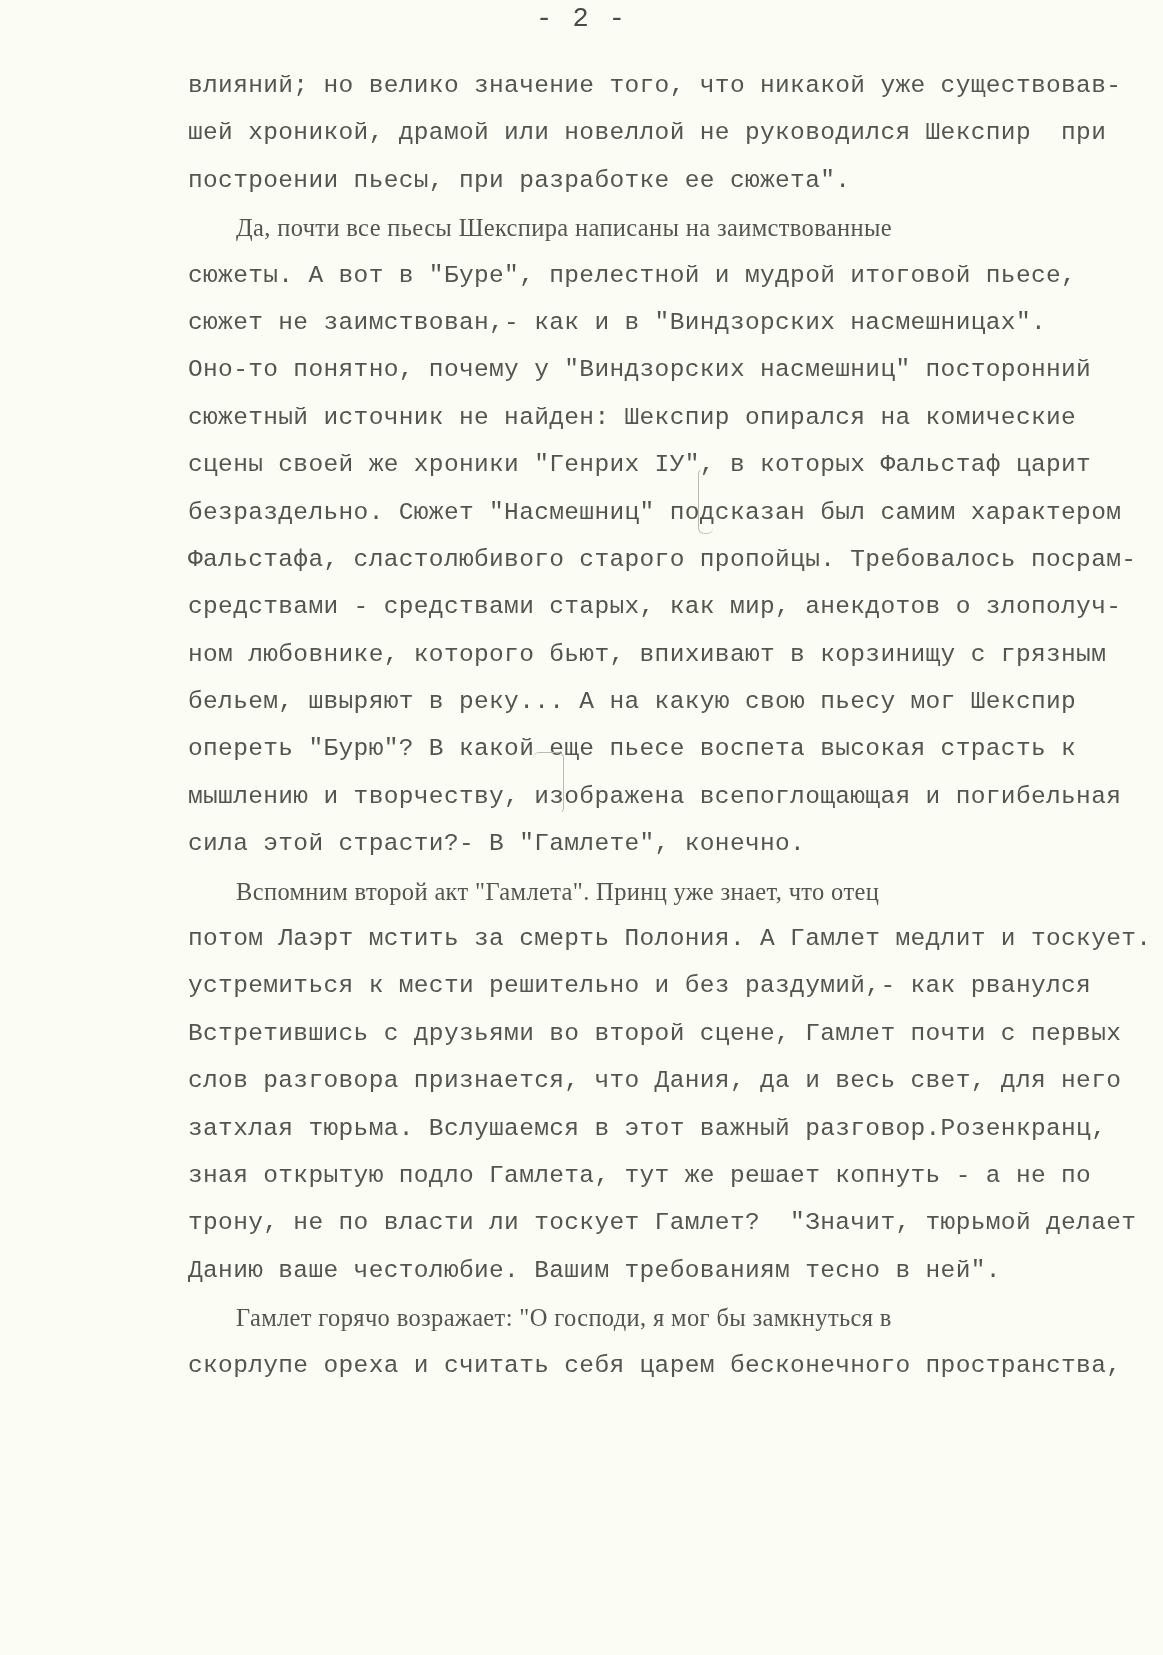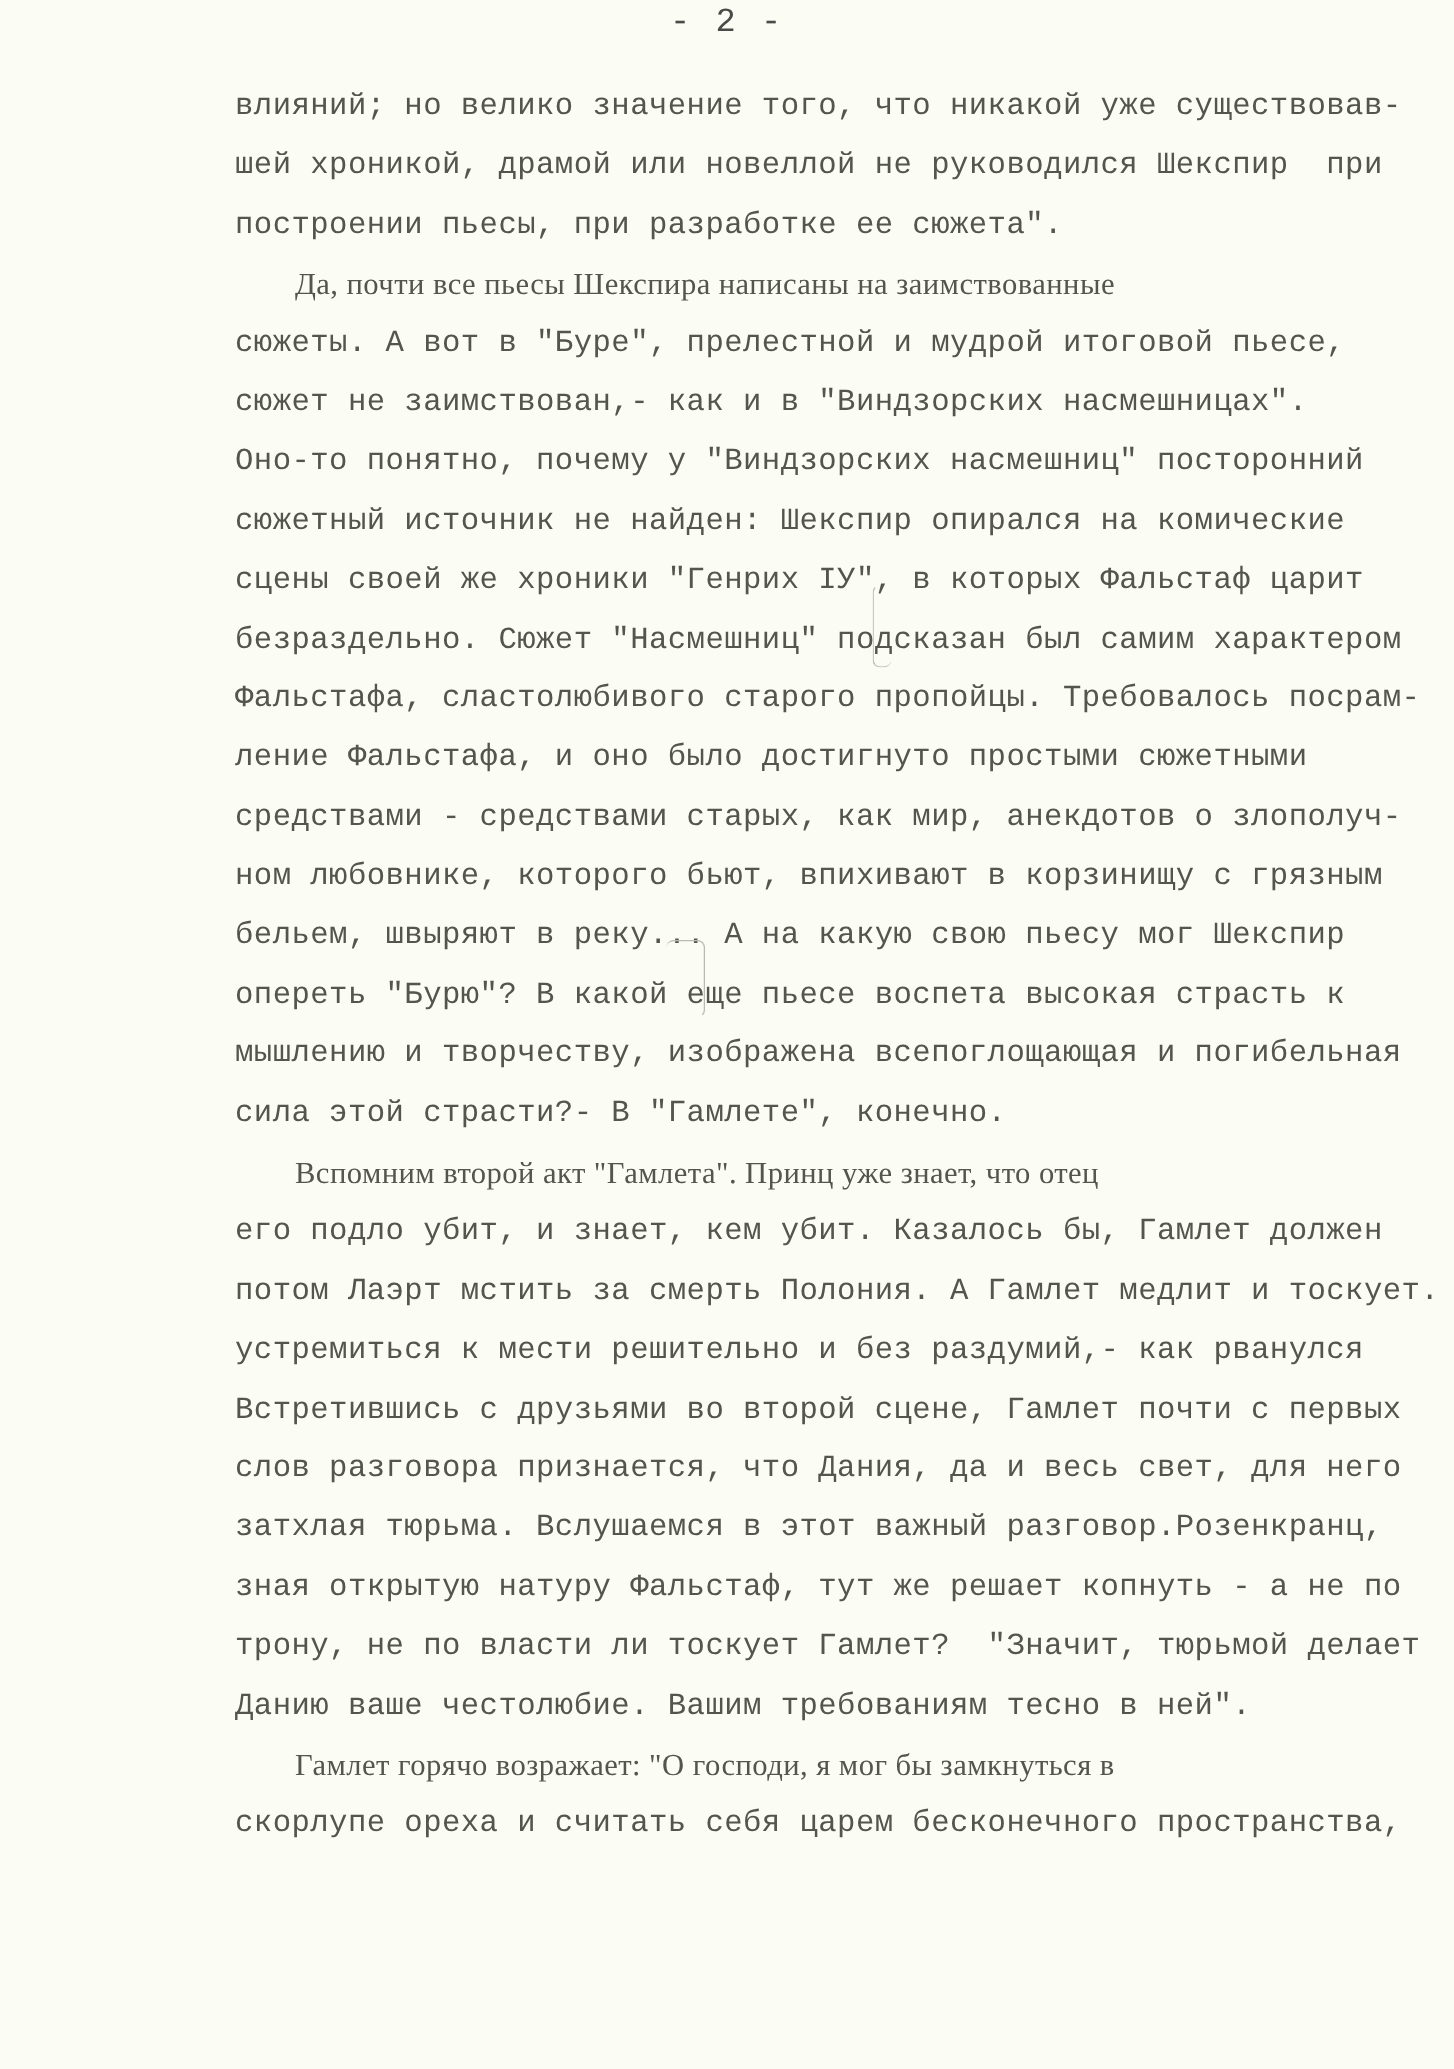--- a/index.html
+++ b/index.html
@@ -67,35 +67,33 @@
     <div class="line">шей хроникой, драмой или новеллой не руководился Шекспир  при</div>
     <div class="line">построении пьесы, при разработке ее сюжета".</div>
     <div class="line indent">Да, почти все пьесы Шекспира написаны на заимствованные</div>
     <div class="line">сюжеты. А вот в "Буре", прелестной и мудрой итоговой пьесе,</div>
     <div class="line">сюжет не заимствован,- как и в "Виндзорских насмешницах".</div>
     <div class="line">Оно-то понятно, почему у "Виндзорских насмешниц" посторонний</div>
     <div class="line">сюжетный источник не найден: Шекспир опирался на комические</div>
     <div class="line">сцены своей же хроники "Генрих IУ", в которых Фальстаф царит</div>
     <div class="line">безраздельно. Сюжет "Насмешниц" подсказан был самим характером</div>
     <div class="line">Фальстафа, сластолюбивого старого пропойцы. Требовалось посрам-</div>
-    <div class="line">ление Фальстафа, и оно было достигнуто простыми сюжетными</div>
     <div class="line">средствами - средствами старых, как мир, анекдотов о злополуч-</div>
     <div class="line">ном любовнике, которого бьют, впихивают в корзинищу с грязным</div>
     <div class="line">бельем, швыряют в реку... А на какую свою пьесу мог Шекспир</div>
     <div class="line">опереть "Бурю"? В какой еще пьесе воспета высокая страсть к</div>
     <div class="line">мышлению и творчеству, изображена всепоглощающая и погибельная</div>
     <div class="line">сила этой страсти?- В "Гамлете", конечно.</div>
     <div class="line indent">Вспомним второй акт "Гамлета". Принц уже знает, что отец</div>
-    <div class="line">его подло убит, и знает, кем убит. Казалось бы, Гамлет должен</div>
     <div class="line">потом Лаэрт мстить за смерть Полония. А Гамлет медлит и тоскует.</div>
     <div class="line">устремиться к мести решительно и без раздумий,- как рванулся</div>
     <div class="line">Встретившись с друзьями во второй сцене, Гамлет почти с первых</div>
     <div class="line">слов разговора признается, что Дания, да и весь свет, для него</div>
     <div class="line">затхлая тюрьма. Вслушаемся в этот важный разговор.Розенкранц,</div>
-    <div class="line">зная открытую натуру Фальстаф, тут же решает копнуть - а не по</div>
+    <div class="line">зная открытую подло Гамлета, тут же решает копнуть - а не по</div>
     <div class="line">трону, не по власти ли тоскует Гамлет?  "Значит, тюрьмой делает</div>
     <div class="line">Данию ваше честолюбие. Вашим требованиям тесно в ней".</div>
     <div class="line indent">Гамлет горячо возражает: "О господи, я мог бы замкнуться в</div>
     <div class="line">скорлупе ореха и считать себя царем бесконечного пространства,</div>
   </div>
 
   <div class="pencil-mark" style="left:698px; top:468px; width:14px; height:64px; border-right:none; border-top-color:transparent; border-bottom-color:#c6c7bd;"></div>
   <div class="pencil-mark" style="left:533px; top:752px; width:30px; height:60px; border-left:none; border-bottom-color:transparent;"></div>
 </div>
 

